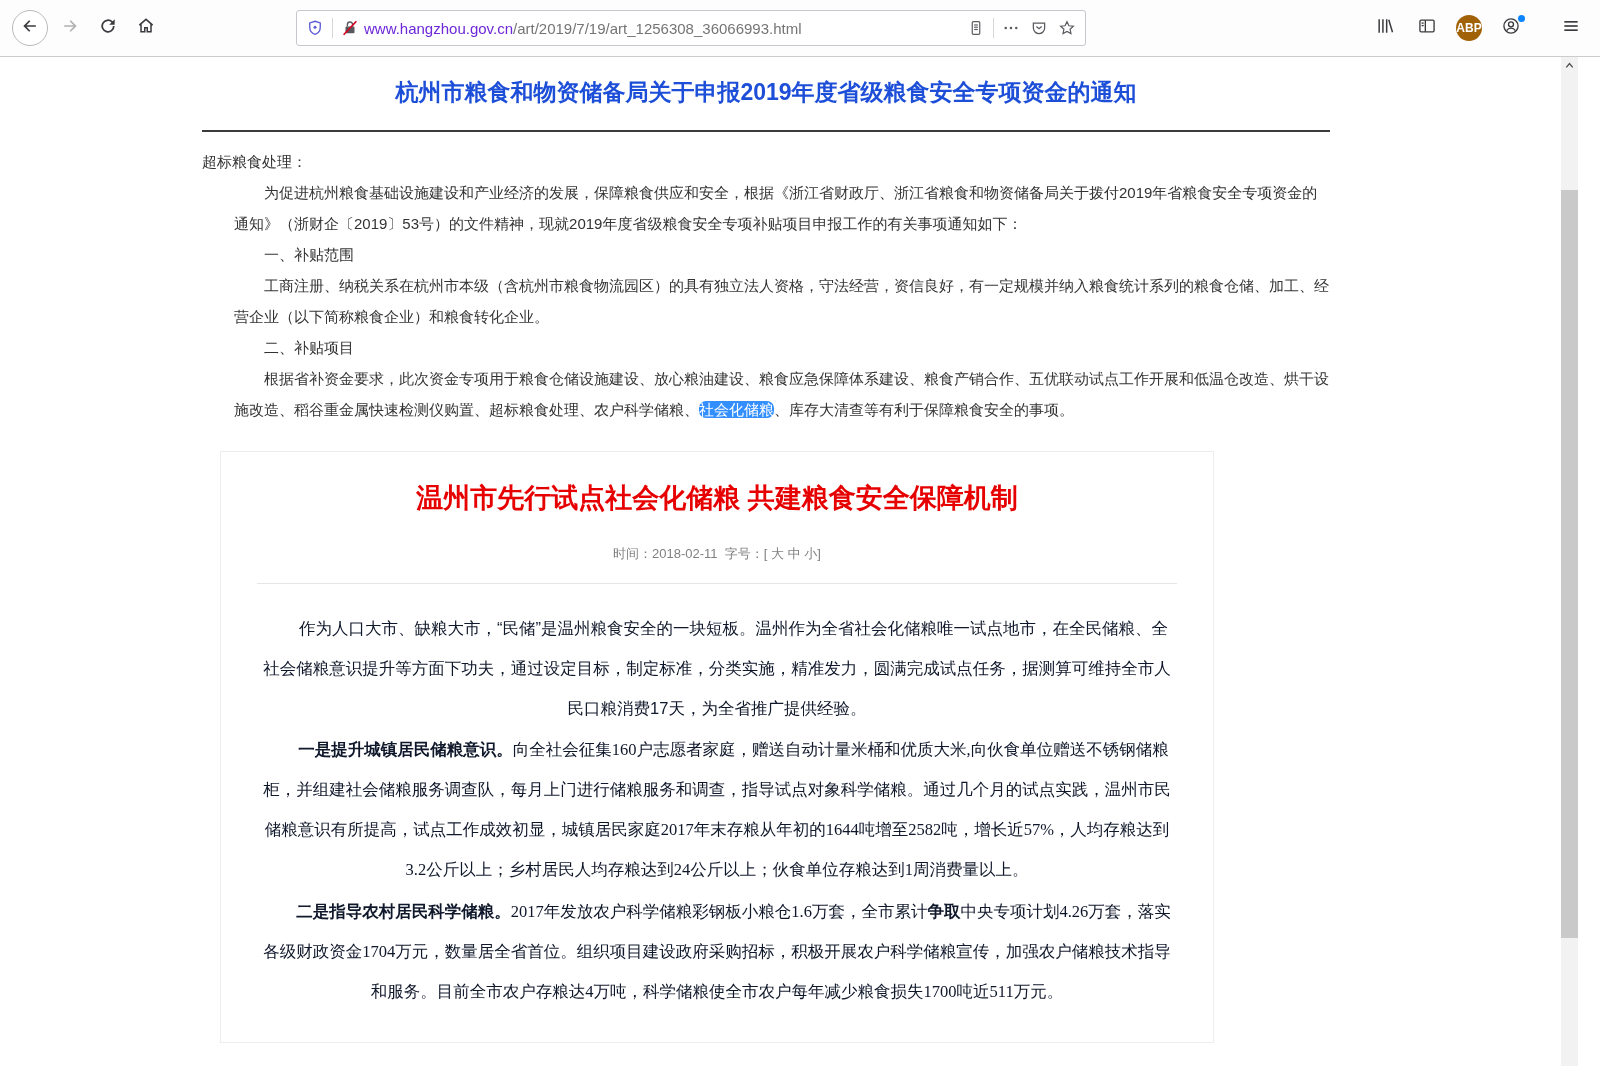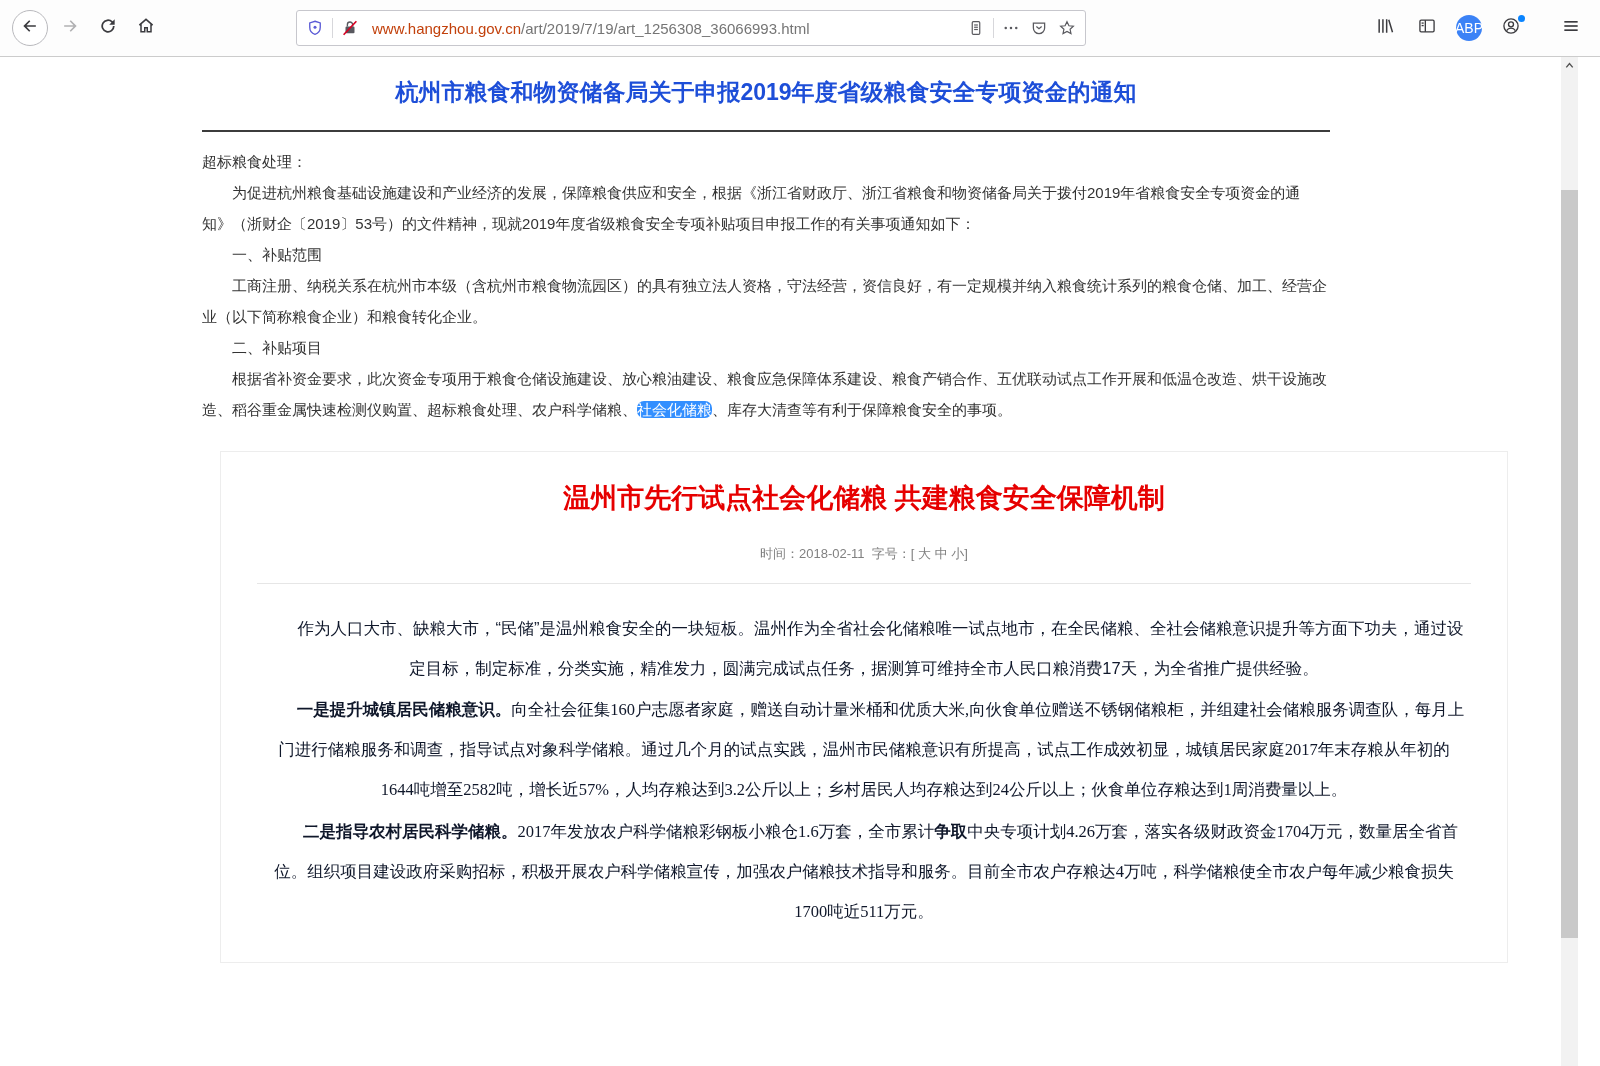--- a/index.html
+++ b/index.html
@@ -10,44 +10,44 @@
   .toolbar { position:absolute; top:0; left:0; right:0; height:57px; background:#fdfdfd;
     border-bottom:1px solid #cccccc; display:flex; align-items:center; padding:0 12px; }
   .navbtn { width:32px; height:32px; display:flex; align-items:center; justify-content:center;
     margin-right:6px; flex:0 0 auto; }
   .navbtn svg { width:20px; height:20px; }
   .circle { border:1px solid #b9b9bd; border-radius:50%; width:36px; height:36px; background:#fff; }
   .urlbar { margin-left:128px; width:790px; height:36px; background:#fff; border:1px solid #c7c7cd;
     border-radius:3px; display:flex; align-items:center; padding:0 8px; flex:0 0 auto; }
   .urlbar .sep { width:1px; height:20px; background:#d7d7db; margin:0 7px; }
   .urltext { font-size:15px; margin-left:4px; white-space:nowrap; overflow:hidden; flex:1; }
-  .urltext .dom { color:#c2410c;margin-left:8px; }
+  .urltext .dom { color:#6d28d9; }
   .urltext .path { color:#757575; }
   .uicon { width:20px; height:20px; flex:0 0 auto; display:flex; align-items:center; justify-content:center; }
   .uicon svg { width:18px; height:18px; }
   .right-icons { display:flex; align-items:center; margin-left:272px; }
   .ricon { width:30px; height:30px; display:flex; align-items:center; justify-content:center; margin-left:12px;
     position:relative; }
   .ricon svg { width:20px; height:20px; }
-  .abp { width:26px; height:26px; border-radius:50%; background:#3b82f6; color:#fff; font-size:14px;
-    font-weight:normal; display:flex; align-items:center; justify-content:center; letter-spacing:0; }
+  .abp { width:26px; height:26px; border-radius:50%; background:#a16207; color:#fff; font-size:12px;
+    font-weight:bold; display:flex; align-items:center; justify-content:center; letter-spacing:0; }
   .bluedot { position:absolute; top:2px; right:1px; width:7px; height:7px; border-radius:50%; background:#0a84ff; }
   .hamburger { margin-left:30px; }
 
   
   .page { position:absolute; top:57px; left:0; right:0; bottom:0; background:#fff; overflow:hidden; }
   .doc { width:1128px; margin-left:202px; color:#333; }
   .doc-title { margin-top:20px; text-align:center; font-size:23px; font-weight:bold; color:#1d4ed8; }
   .doc-rule { border:none; border-top:2px solid #3c3c3c; margin-top:22px; margin-bottom:14px; }
   .doc p { font-size:15px; line-height:31px; color:#333; }
-  .indent { text-indent:2em; }
+  .indent { text-indent:2em;margin-left:32px; }
   .hl { background:#338fff; color:#fff;border-radius:7px; }
 
   
-  .article { margin-top:26px; margin-left:18px; width:1288px; background:#fff;
+  .article { margin-top:26px; margin-left:18px; width:994px; background:#fff;
     border:1px solid #ededed; padding:16px 0 30px 0; }
   .art-title { text-align:center; font-size:27px; font-weight:bold; color:#e60000; margin-top:12px; }
   .art-meta { text-align:center; font-size:13px; color:#808080; margin-top:29px; }
   .art-meta a { color:#808080; text-decoration:none; }
   .art-divider { border:none; border-top:1px solid #e6e6e6; margin:20px 36px 0 36px; }
   .art-body { padding:24px 42px 0 42px; }
   .art-body p { font-size:16.5px; line-height:40px; color:#0f172a; text-indent:2em;text-align:center; }
   .art-body p + p { margin-top:2px;font-family:Liberation Serif, serif; }
   .b { font-weight:bold; }
 

